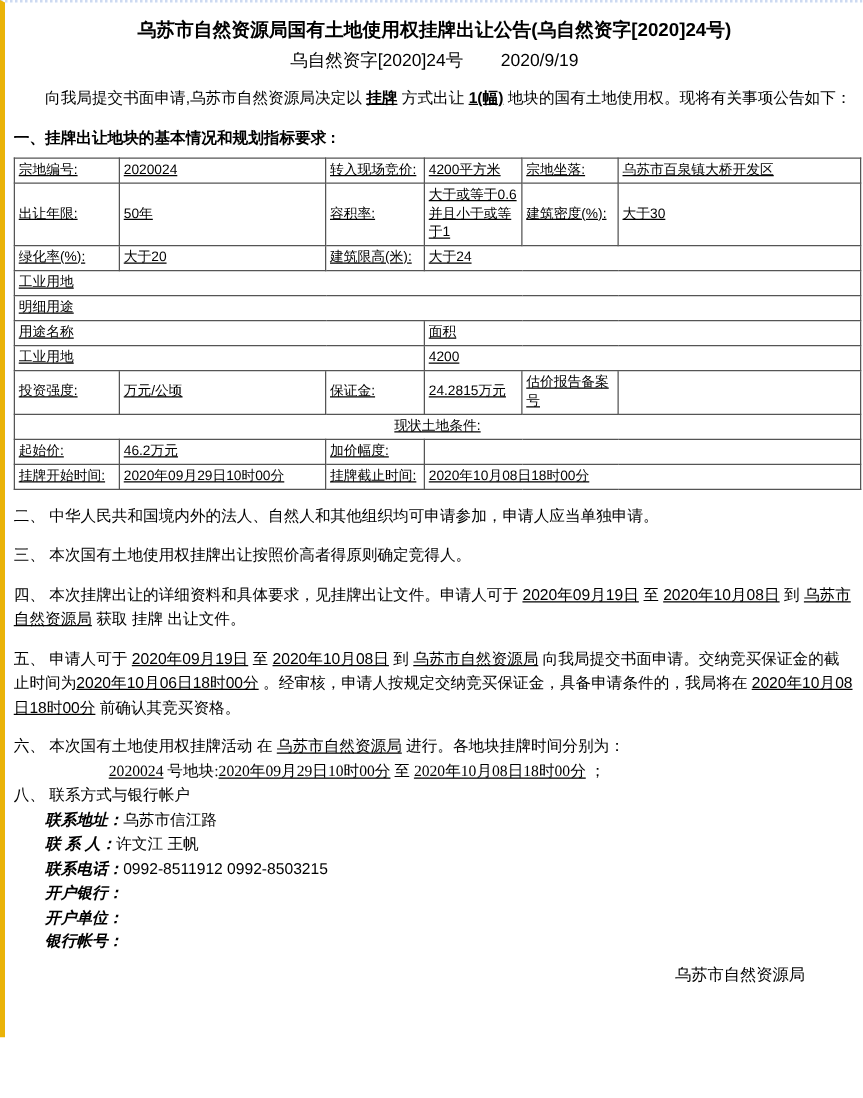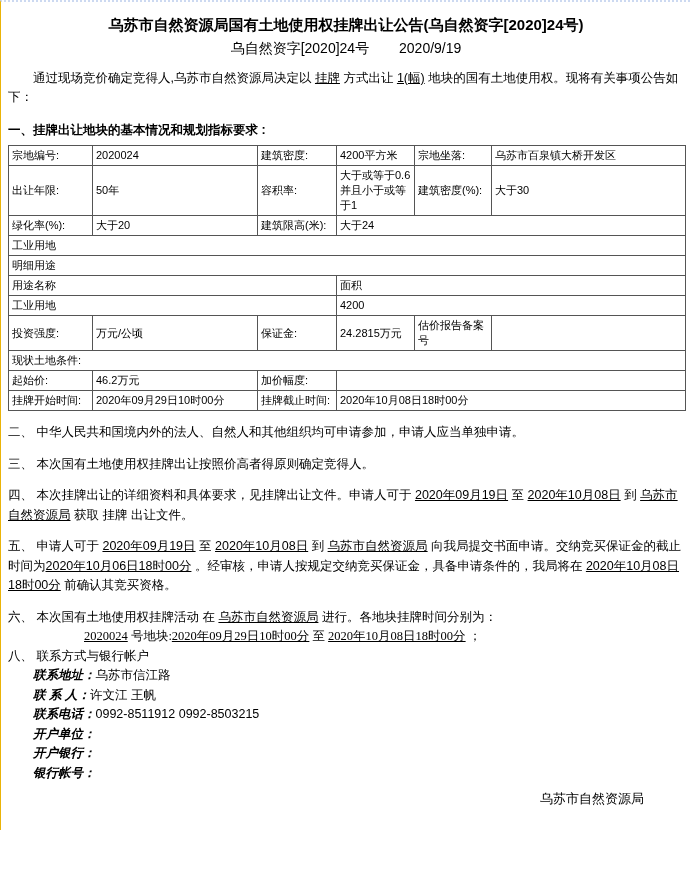--- a/index.html
+++ b/index.html
@@ -3,21 +3,21 @@
 <meta charset="utf-8">
 <style>
   * { box-sizing: border-box; }
   html, body { margin: 0; padding: 0; background: #ffffff; }
   .page {
     position: relative;
     width: 690px;
     height: 830px;
     overflow: hidden;
     background: #ffffff;
-    border-left: 1px solid #eab308;
+    border-left: 4px solid #eab308;
     border-top: 2px dotted #ccd9f1;
     padding: 6px 6px 0 7px;
     color: #000000;
     font-family: "Liberation Sans", "DejaVu Sans", sans-serif;
     font-size: 12.5px;
     line-height: 19.5px;
   }
   .doc-title {
     font-size: 15px;
     font-weight: bold;
@@ -39,78 +39,79 @@
     font-weight: bold;
     margin: 13px 0 5px 0;
   }
   table.land {
     width: 677px;
     border-collapse: collapse;
     table-layout: fixed;
     font-size: 11px;
     line-height: 15px;
     margin: 2px 0 0 0;
+    text-decoration: underline;
   }
   table.land td {
     border: 1px solid #555555;
     padding: 2px 3px;
     vertical-align: middle;
     overflow: hidden;
     word-break: break-all;
     height: 19px;
   }
   td.lbl { white-space: nowrap; }
-  td.padded { padding-left: 10px; }
+  td.padded { padding-left: 10px; text-align: center; }
   .sec { margin: 12px 0 0 0; }
   .sub-line { padding-left: 76px; font-family: Liberation Serif, serif; }
   .sub-item { padding-left: 36px; }
   .contact-block { margin-top: 0; }
   .contact-line { padding-left: 25px; }
   .contact-line .clabel { font-weight: bold; font-style: italic; }
   .u { text-decoration: underline; }
-  .bu { font-weight: normal; text-decoration: underline; }
+  .bu { font-weight: bold; text-decoration: underline; }
   .signature {
     text-align: right;
     padding-right: 40px;
     margin-top: 6px;
     font-size: 13px;
   }
 </style>
 </head>
 <body>
 
 <div class="page">
 
   <div class="doc-title">乌苏市自然资源局国有土地使用权挂牌出让公告(乌自然资字[2020]24号)</div>
 
   <div class="subline">
     <span class="docno">乌自然资字[2020]24号</span>
     <span>2020/9/19</span>
   </div>
 
   <p class="intro">
-    <span>通过现场竞价确定竞得人,乌苏市自然资源局决定以 </span><span class="bu">挂牌</span><span> 方式出让 </span><span class="bu">1(幅)</span><span> 地块的国有土地使用权。现将有关事项公告如下：</span>
+    <span>向我局提交书面申请,乌苏市自然资源局决定以 </span><span class="bu">挂牌</span><span> 方式出让 </span><span class="bu">1(幅)</span><span> 地块的国有土地使用权。现将有关事项公告如下：</span>
   </p>
 
   <div class="sec1-heading">一、挂牌出让地块的基本情况和规划指标要求 :</div>
 
   <table class="land">
     <colgroup>
       <col style="width:84px">
         <col style="width:165px">
         <col style="width:79px">
       <col style="width:78px">
         <col style="width:77px">
         <col style="width:194px">
     </colgroup>
     <tbody>
       <tr>
         <td class="lbl">宗地编号:</td>
         <td>2020024</td>
-        <td class="lbl">建筑密度:</td>
+        <td class="lbl">转入现场竞价:</td>
         <td>4200平方米</td>
         <td class="lbl">宗地坐落:</td>
         <td>乌苏市百泉镇大桥开发区</td>
       </tr>
       <tr>
         <td class="lbl">出让年限:</td>
         <td>50年</td>
         <td class="lbl">容积率:</td>
         <td><span>大于或等于0.6</span><br><span>并且小于或等于1</span></td>
         <td>建筑密度(%):</td>
@@ -189,25 +190,25 @@
     <div class="contact-line">
       <span class="clabel">联系地址：</span><span>乌苏市信江路</span>
     </div>
     <div class="contact-line">
       <span class="clabel">联 系 人：</span><span>许文江 王帆</span>
     </div>
     <div class="contact-line">
       <span class="clabel">联系电话：</span><span>0992-8511912 0992-8503215</span>
     </div>
     <div class="contact-line">
+      <span class="clabel">开户银行：</span><span></span>
+    </div>
+    <div class="contact-line">
       <span class="clabel">开户单位：</span><span></span>
     </div>
     <div class="contact-line">
-      <span class="clabel">开户银行：</span><span></span>
-    </div>
-    <div class="contact-line">
       <span class="clabel">银行帐号：</span><span></span>
     </div>
   </div>
 
   <div class="signature">乌苏市自然资源局</div>
 
 </div>
 
 </body></html>

